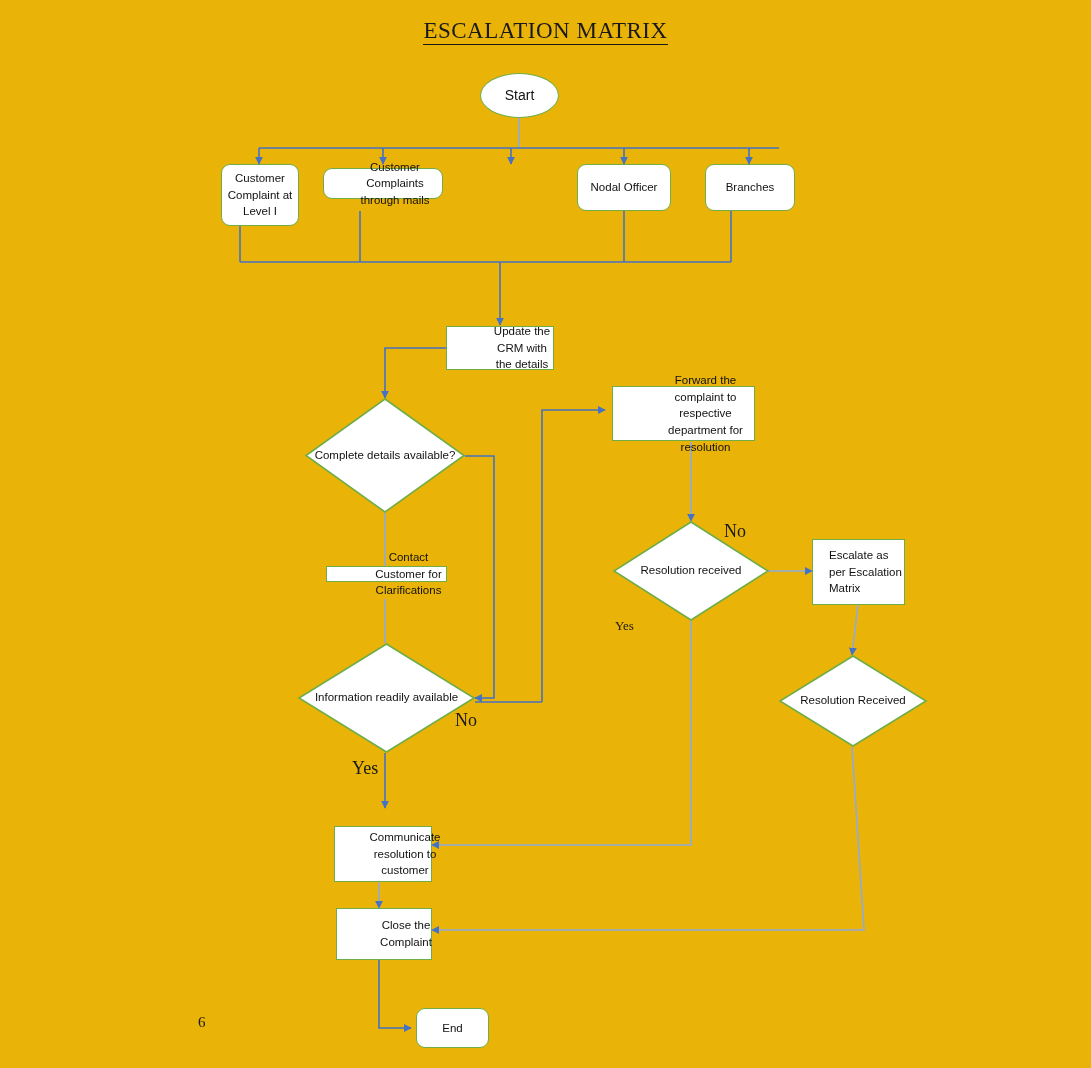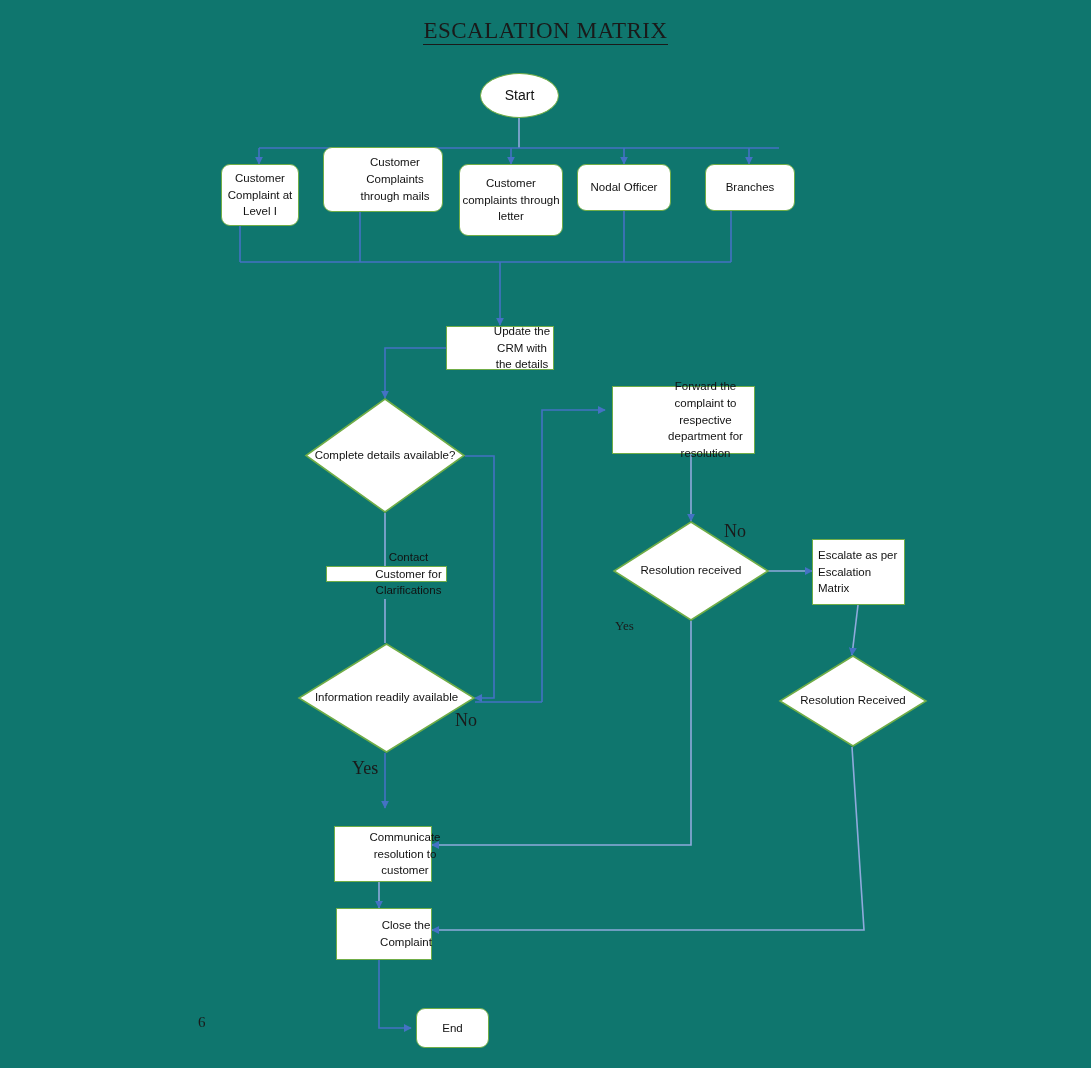--- a/index.html
+++ b/index.html
@@ -4,21 +4,21 @@
 <style>
   html, body {
     margin: 0;
     padding: 0;
     background: #ffffff;
   }
   #page {
     position: relative;
     width: 1091px;
     height: 1068px;
-    background: #0f766e;
+    background: #eab308;
     overflow: hidden;
     font-family: "Liberation Sans", sans-serif;
   }
   #title {
     position: absolute;
     left: 0;
     top: 18px;
     width: 1091px;
     text-align: center;
     font-family: "Liberation Serif", serif;
@@ -61,21 +61,21 @@
   }
   .node.oval {
     border: 1.6px solid #70AD47;
     background: #ffffff;
     border-radius: 50%;
     font-size: 14px;
   }
   .node.lefttext {
     justify-content: flex-start;
     text-align: left;
-    padding-left: 5px;
+    padding-left: 16px;
   }
   .diamond-wrap {
     position: absolute;
     z-index: 3;
   }
   .diamond-wrap svg {
     position: absolute;
     left: 0;
     top: 0;
     overflow: visible;
@@ -176,27 +176,24 @@
   </svg>
 
   <div class="node oval" style="left:480px; top:73px; width:79px; height:45px;">
     <span>Start</span>
   </div>
 
   <div class="node round" style="left:221px; top:164px; width:78px; height:62px;">
     <span>Customer Complaint at Level I</span>
   </div>
 
-  <div class="node round" style="left:323px; top:147px; width:120px; height:65px;padding-left:24px;">
+  <div class="node round" style="left:323px; top:168px; width:120px; height:31px;padding-left:24px;">
     <span>Customer Complaints through mails</span>
   </div>
 
-  <div class="node round" style="left:459px; top:164px; width:104px; height:72px;">
-    <span>Customer complaints through letter</span>
-  </div>
 
   <div class="node round" style="left:577px; top:164px; width:94px; height:47px;">
     <span>Nodal Officer</span>
   </div>
 
   <div class="node round" style="left:705px; top:164px; width:90px; height:47px;">
     <span>Branches</span>
   </div>
 
   <div class="node proc" style="left:446px; top:326px; width:108px; height:44px;">
@@ -214,21 +211,21 @@
     <span>Contact Customer for Clarifications</span>
   </div>
 
   <div class="diamond-wrap" style="left:298px; top:643px; width:177px; height:110px;">
     <svg width="177" height="110" viewBox="0 0 177 110" xmlns="http://www.w3.org/2000/svg">
       <polygon points="88.5,1 176,55 88.5,109 1,55" fill="#ffffff" stroke="#70AD47" stroke-width="1.6"></polygon>
     </svg>
     <div class="diamond-label">Information readily available</div>
   </div>
 
-  <div class="node proc" style="left:612px; top:386px; width:143px; height:68px;">
+  <div class="node proc" style="left:612px; top:386px; width:143px; height:55px;">
     <span>Forward the complaint to respective department for resolution</span>
   </div>
 
   <div class="diamond-wrap" style="left:613px; top:521px; width:156px; height:100px;">
     <svg width="156" height="100" viewBox="0 0 156 100" xmlns="http://www.w3.org/2000/svg">
       <polygon points="78,1 155,50 78,99 1,50" fill="#ffffff" stroke="#70AD47" stroke-width="1.6"></polygon>
     </svg>
     <div class="diamond-label">Resolution received</div>
   </div>
 

